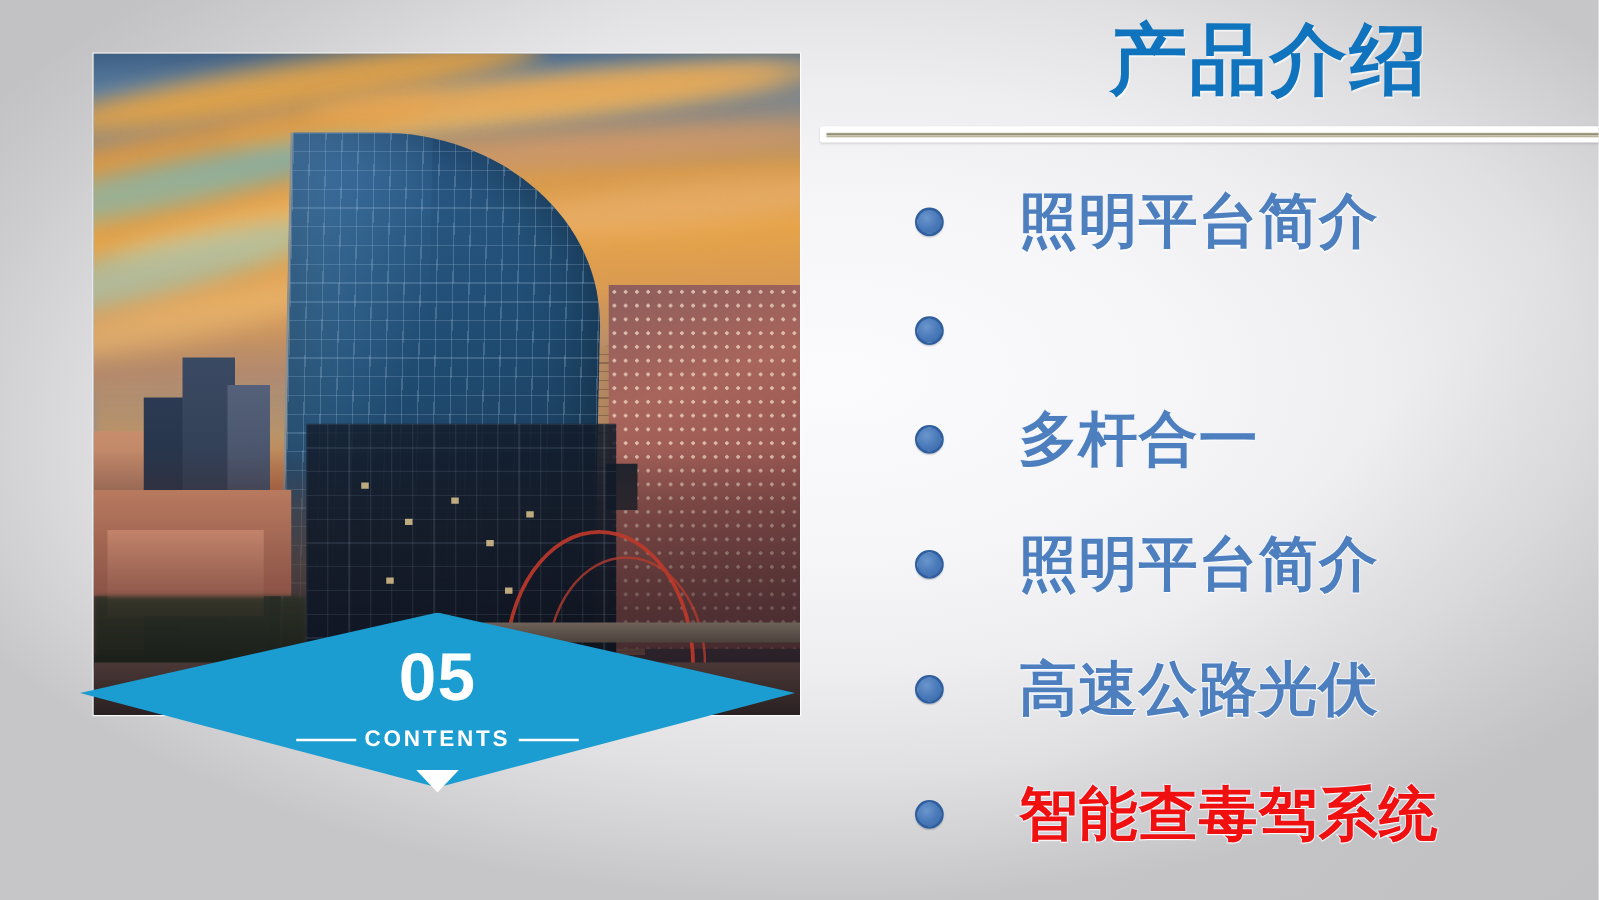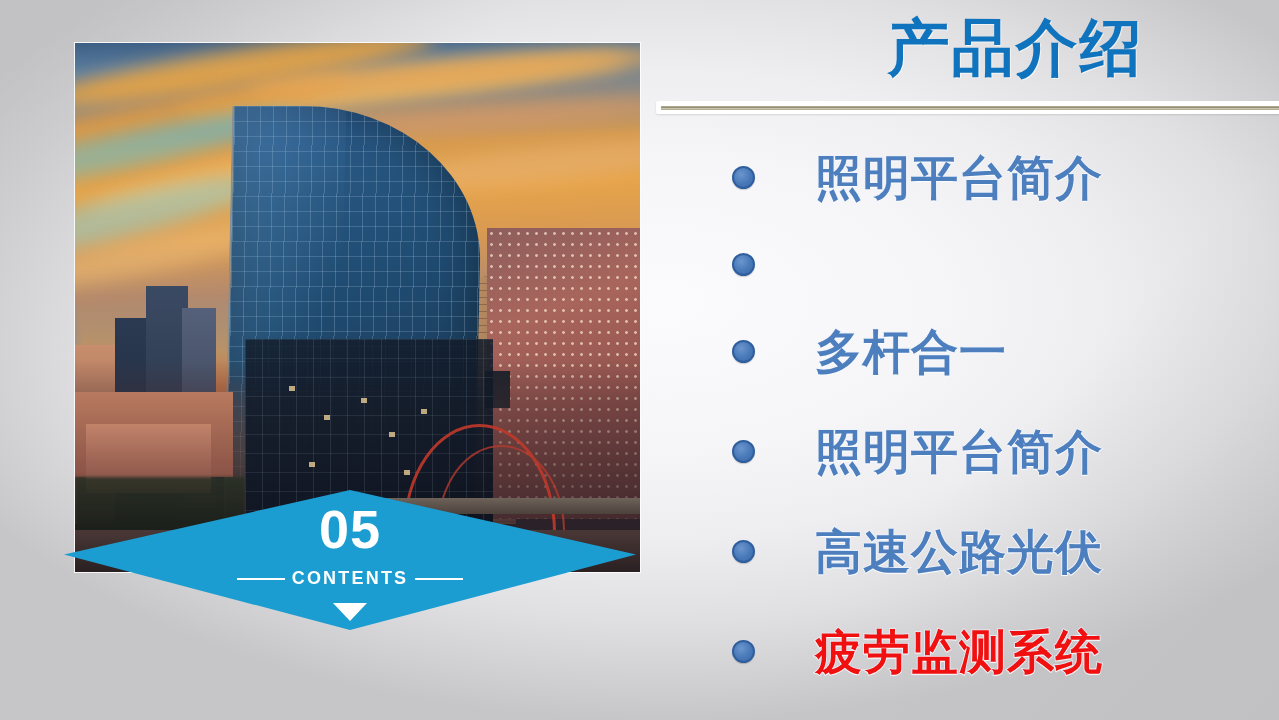--- a/index.html
+++ b/index.html
@@ -227,21 +227,21 @@
     align-items: center;
     justify-content: flex-start;
     color: #ffffff;
     pointer-events: none;
   }
   .badge-number {
     font-size: 54px;
     font-weight: bold;
     letter-spacing: 1px;
     line-height: 1;
-    margin-top: 12px;
+    margin-top: 25px;
   }
   .badge-contents-row {
     display: flex;
     align-items: center;
     gap: 7px;
     margin-top: 12px;
   }
   .badge-rule { width: 48px; height: 2px; background: #ffffff; }
   .badge-contents {
     font-size: 18px;
@@ -452,19 +452,19 @@
         <span class="item-text">照明平台简介</span>
       </div>
 
       <div class="list-item">
         <span class="bullet"></span>
         <span class="item-text">高速公路光伏</span>
       </div>
 
       <div class="list-item">
         <span class="bullet"></span>
-        <span class="item-text accent">疲劳监测系统</span>
+        <span class="item-text accent">智能查毒驾系统</span>
       </div>
 
     </div>
   </div>
 
 </div>
 
 </body></html>

